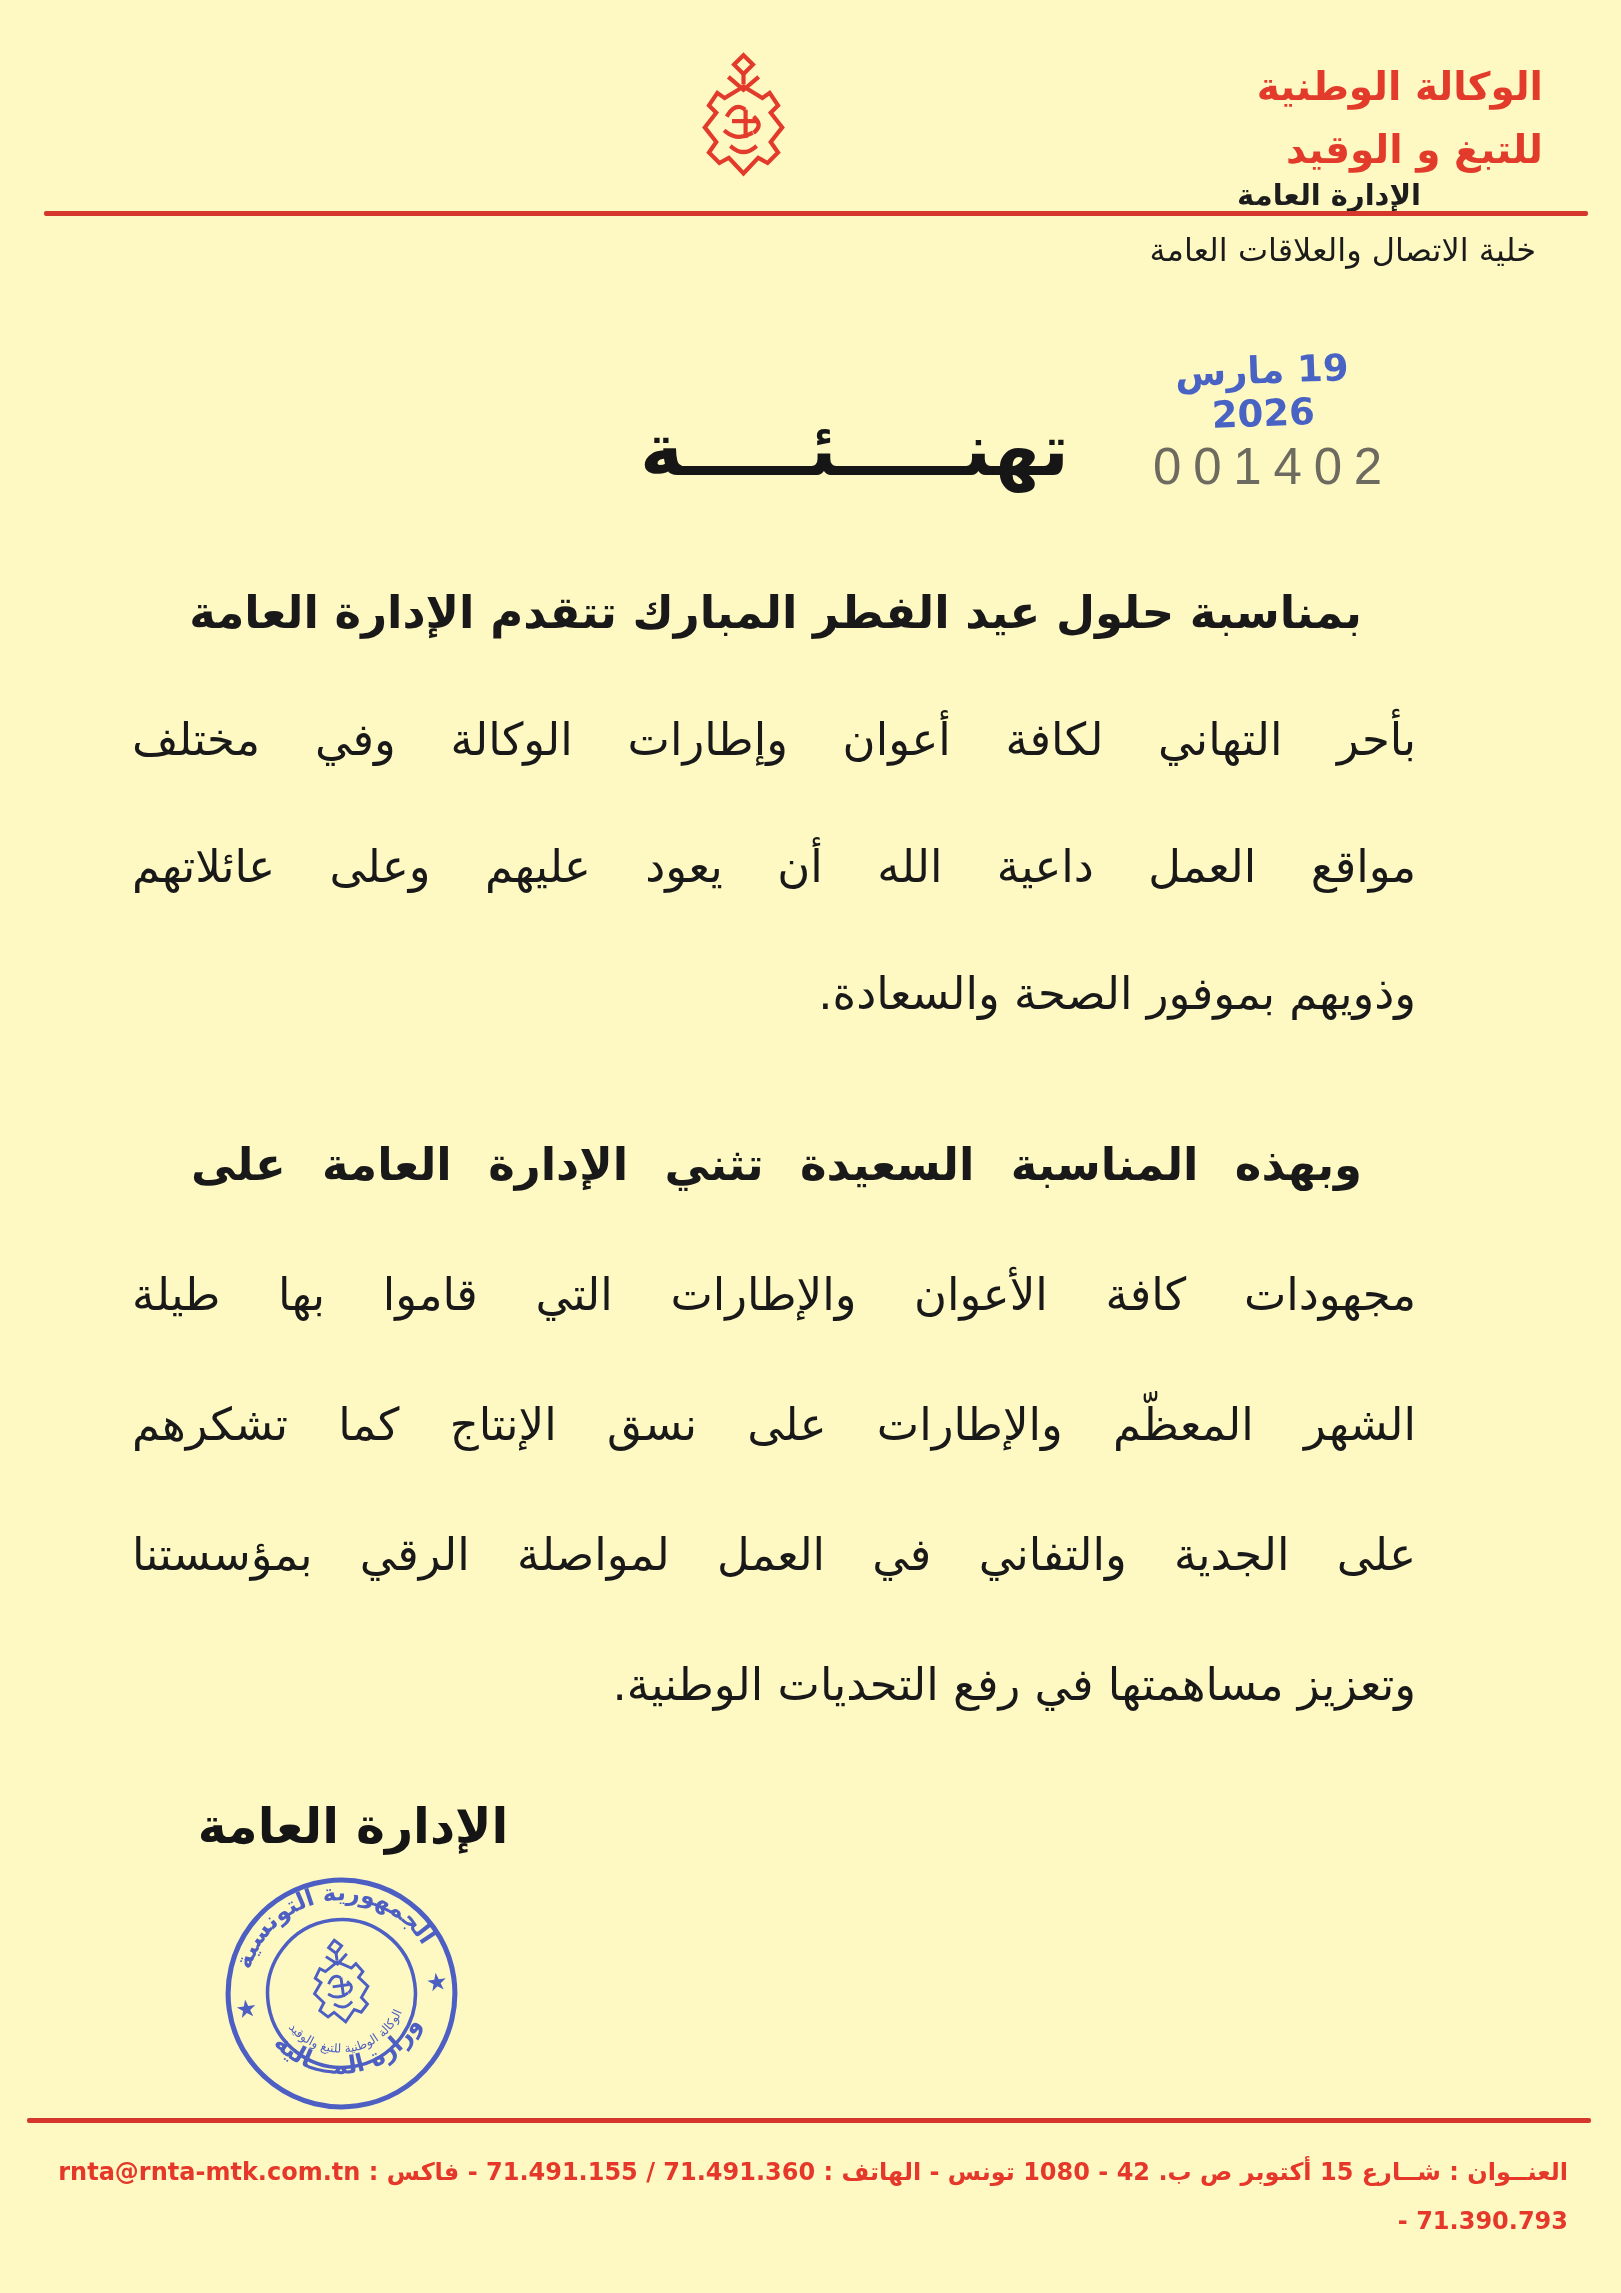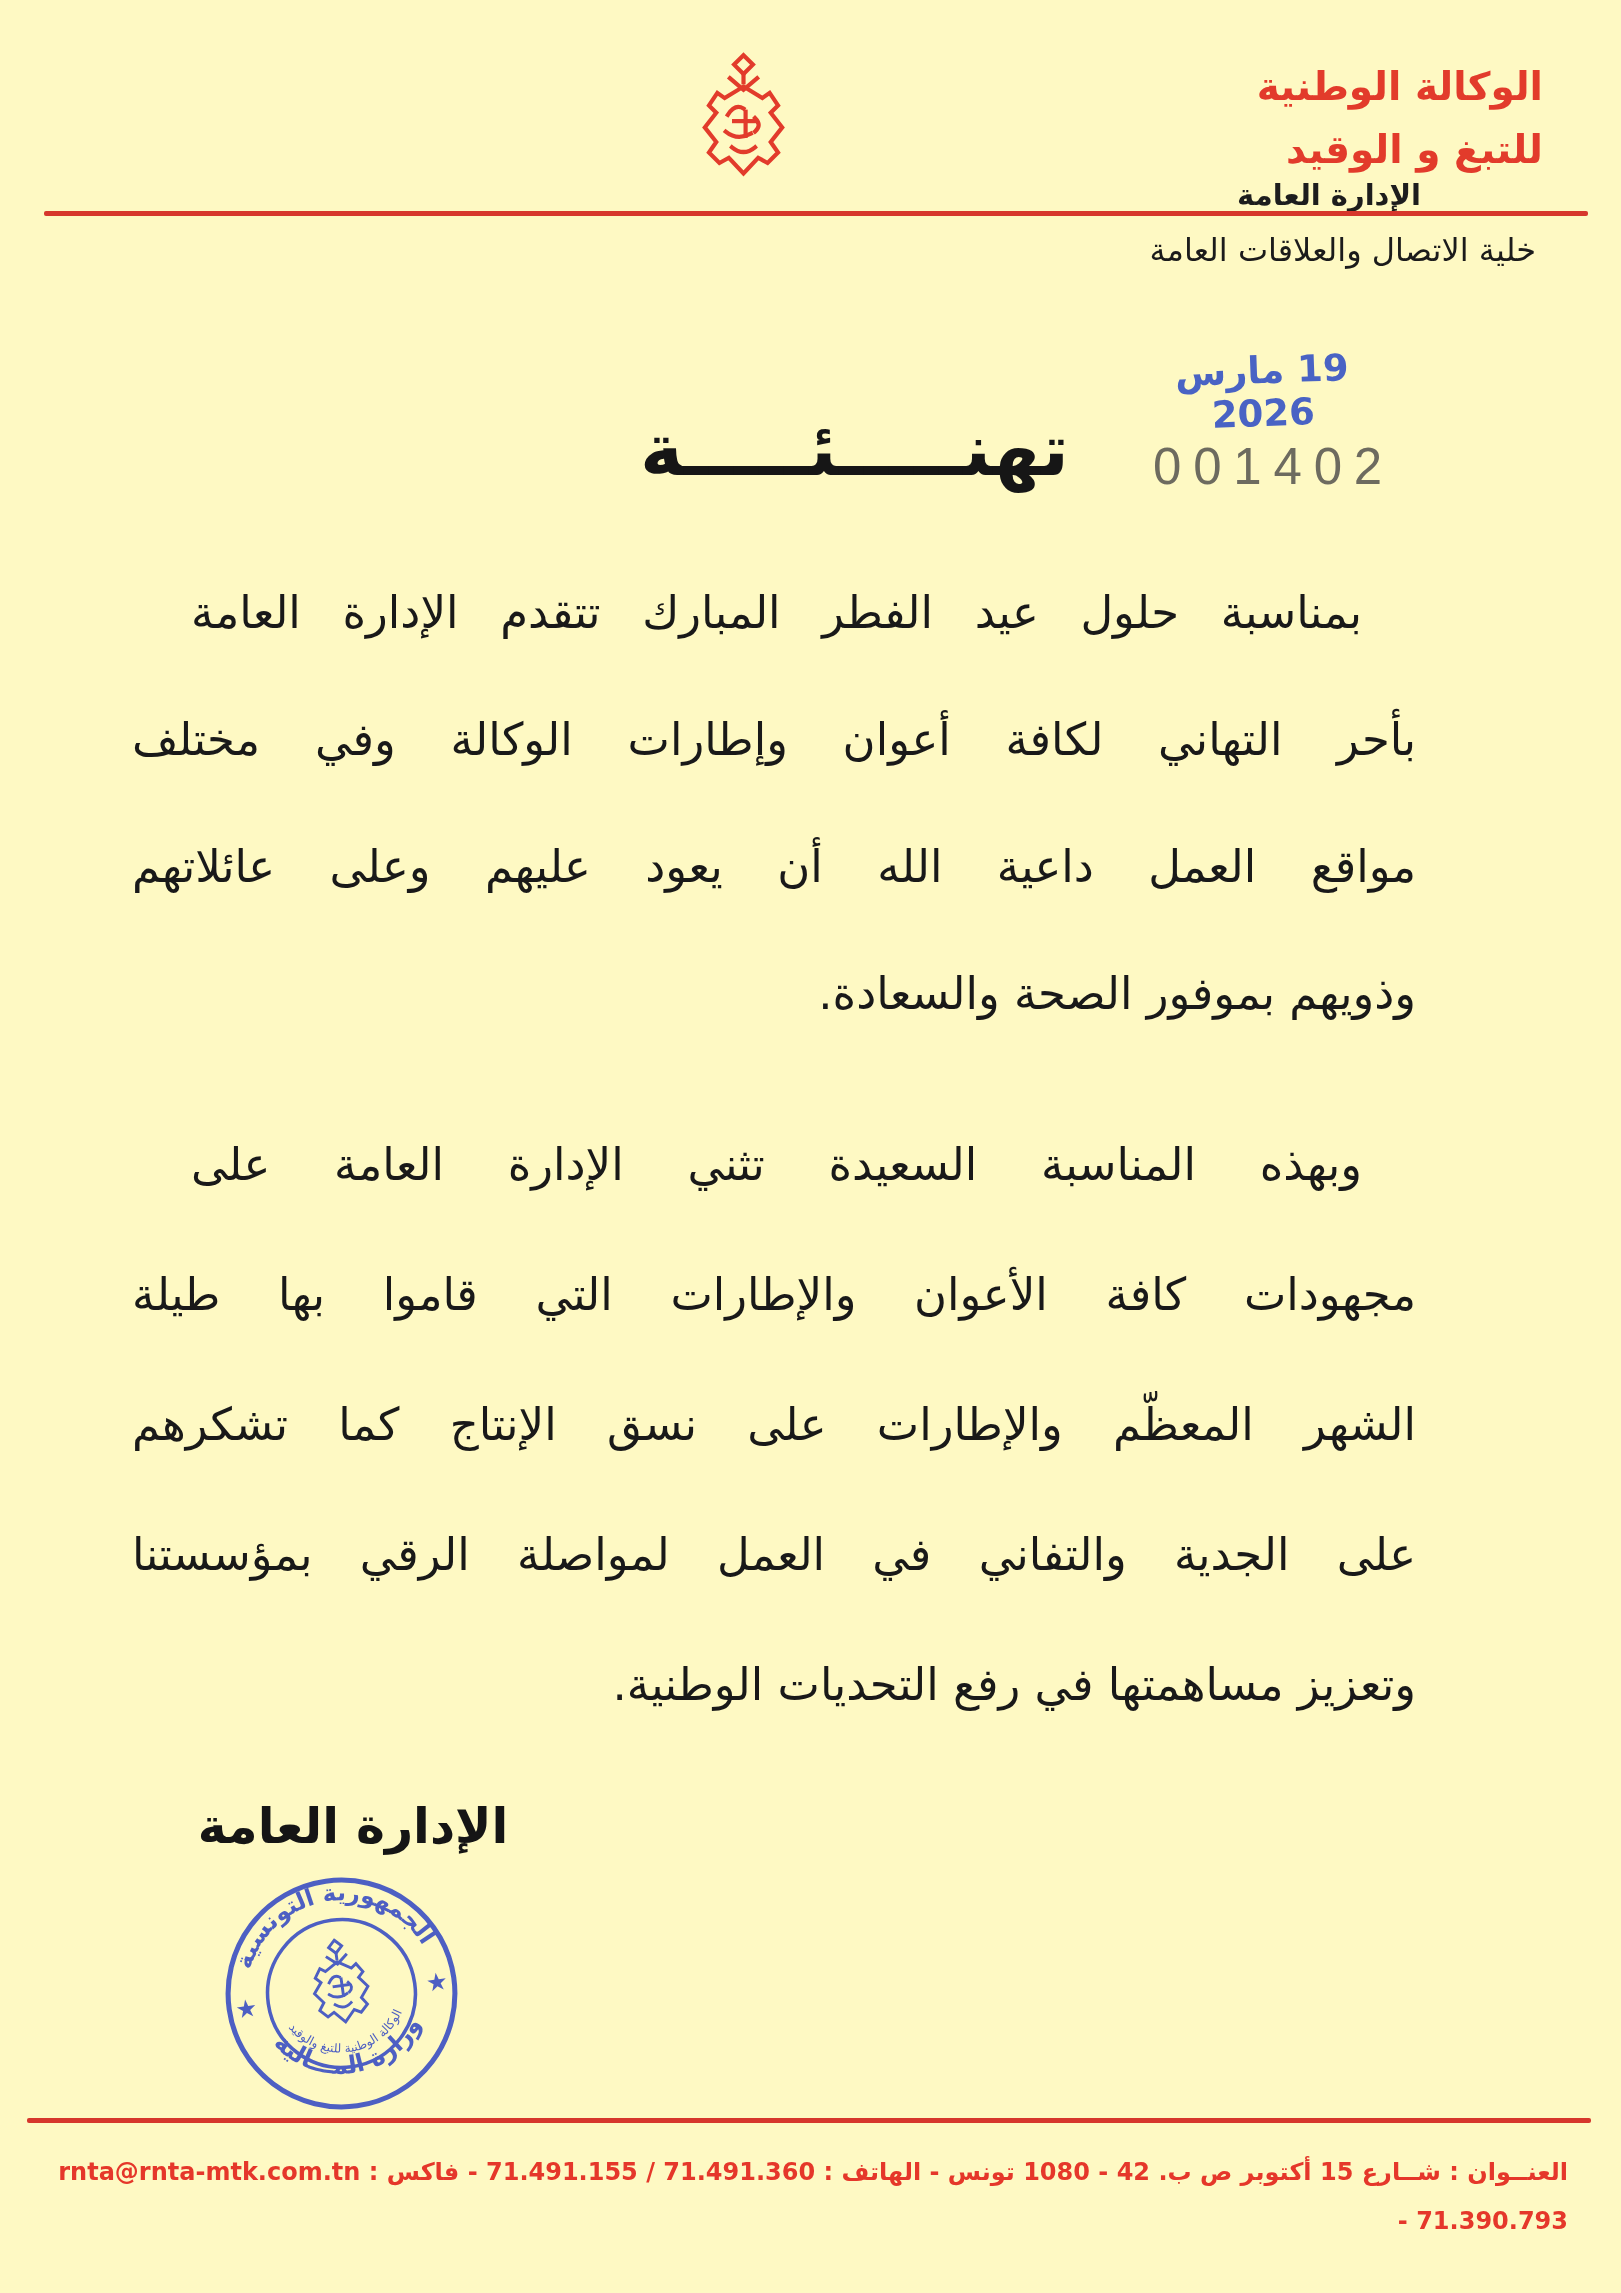--- a/index.html
+++ b/index.html
@@ -51,21 +51,21 @@
   }
   .para{position:absolute;left:132px;width:1284px;direction:rtl;color:#191919;}
   .para.p1{top:549px;}
   .para.p2{top:1100px;}
   .line{
     height:127px;line-height:127px;font-size:45px;
     text-align:justify;text-align-last:justify;
     white-space:nowrap;
   }
   .para.p2 .line{height:130px;line-height:130px;text-align:center;}
-  .line.first{text-indent:54px;padding-left:59px;}
+  .line.first{text-indent:54px;padding-left:59px;font-weight:bold;}
   .line.last{text-align:right;text-align-last:right;}
   .signature{
     position:absolute;left:196px;top:1798px;width:314px;
     direction:rtl;text-align:center;
     font-size:49px;font-weight:bold;color:#151515;
   }
   
   .seal{
     position:absolute;left:220px;top:1872px;width:243px;height:243px;
     color:#3f52c3;transform:rotate(-8deg);opacity:.92;

